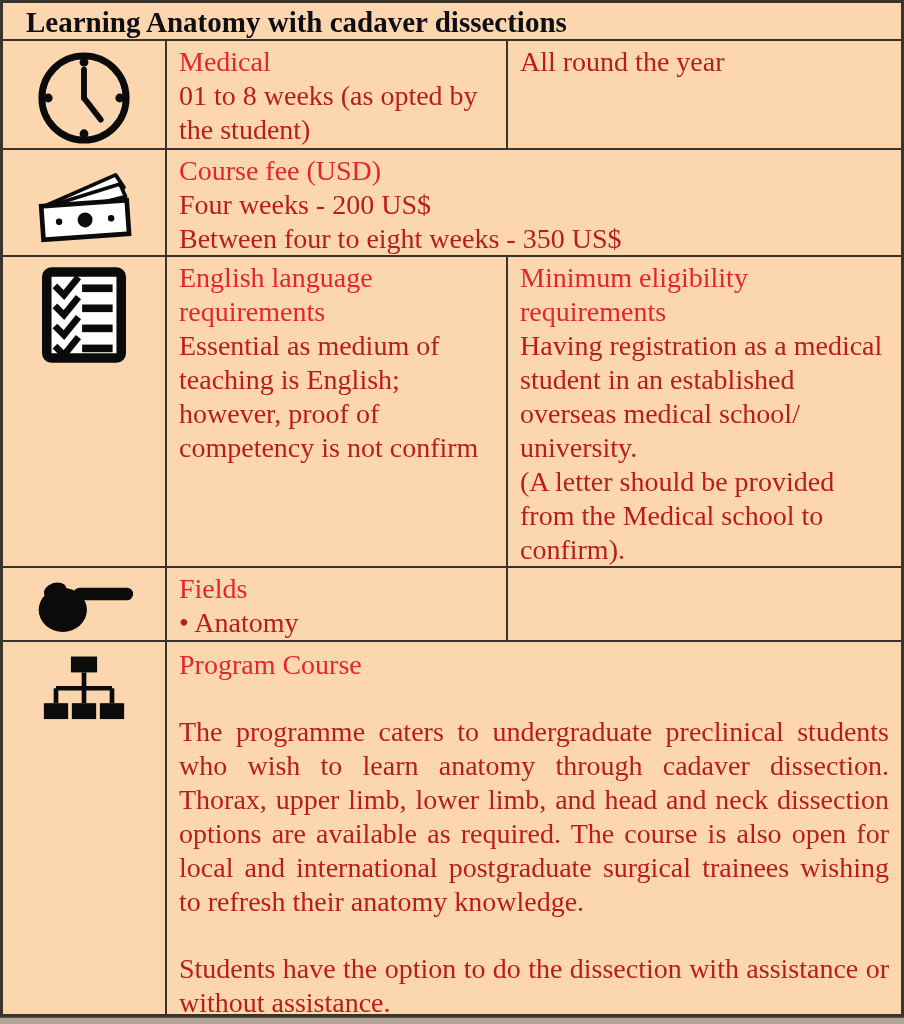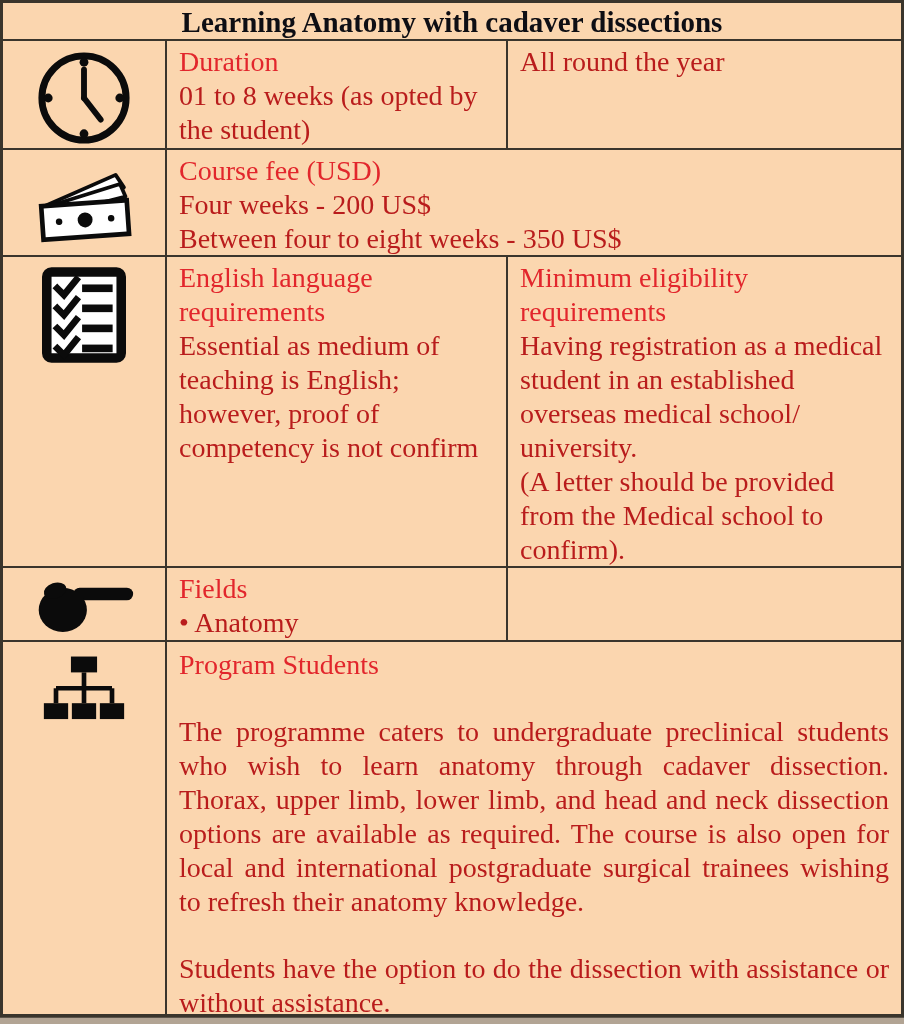--- a/index.html
+++ b/index.html
@@ -37,21 +37,20 @@
   }
   .cell.last-col { border-right:none; }
   .cell.last-row { border-bottom:none; }
   .header-cell {
     grid-column:1 / span 3;
     font-weight:bold;
     font-size:29px;
     line-height:32px;
     padding:3px 23px;
     color:#0e0e14;
-    text-align:center;
   }
   .icon-cell {
     display:flex;
     justify-content:center;
     align-items:flex-start;
   }
   .span2 { grid-column:2 / span 2; }
   .red-heading { color:#e2262c; }
   .body-text { color:#b91c1c; }
   .outline-para { text-align:justify; margin-top:33px; }
@@ -73,21 +72,21 @@
           <circle cx="50" cy="13.5" r="4.5" fill="#0b0b0b"></circle>
           <circle cx="86.5" cy="50" r="4.5" fill="#0b0b0b"></circle>
           <circle cx="50" cy="86.5" r="4.5" fill="#0b0b0b"></circle>
           <circle cx="13.5" cy="50" r="4.5" fill="#0b0b0b"></circle>
           <line x1="50" y1="50" x2="50" y2="21" stroke="#0b0b0b" stroke-width="6" stroke-linecap="round"></line>
           <line x1="50" y1="50" x2="67" y2="72" stroke="#0b0b0b" stroke-width="6" stroke-linecap="round"></line>
         </svg>
       </span>
     </div>
     <div class="cell">
-      <div class="red-heading">Duration</div>
+      <div class="red-heading">Medical</div>
       <div class="body-text">01 to 8 weeks (as opted by the student)</div>
     </div>
     <div class="cell last-col">
       <div class="body-text">All round the year</div>
     </div>
 
     <div class="cell icon-cell" style="padding-top:16px;">
       <span>
         <svg width="104" height="82" viewBox="0 0 110 88">
           <g transform="rotate(-4 55 55)">
@@ -165,20 +164,20 @@
           <g stroke="#0b0b0b" stroke-width="5" fill="none">
             <line x1="45" y1="19" x2="45" y2="52"></line>
             <line x1="15" y1="36" x2="75" y2="36"></line>
             <line x1="15" y1="36" x2="15" y2="52"></line>
             <line x1="75" y1="36" x2="75" y2="52"></line>
           </g>
         </svg>
       </span>
     </div>
     <div class="cell span2 last-col last-row pad-top-6">
-      <div class="red-heading">Program Students</div>
+      <div class="red-heading">Program Course</div>
       <p class="body-text outline-para">The programme caters to undergraduate preclinical students who wish to learn anatomy through cadaver dissection. Thorax, upper limb, lower limb, and head and neck dissection options are available as required. The course is also open for local and international postgraduate surgical trainees wishing to refresh their anatomy knowledge.</p>
       <p class="body-text outline-para">Students have the option to do the dissection with assistance or without assistance.</p>
     </div>
 
   </div>
   <div class="bottom-strip"></div>
 </div>
 
 </body></html>

